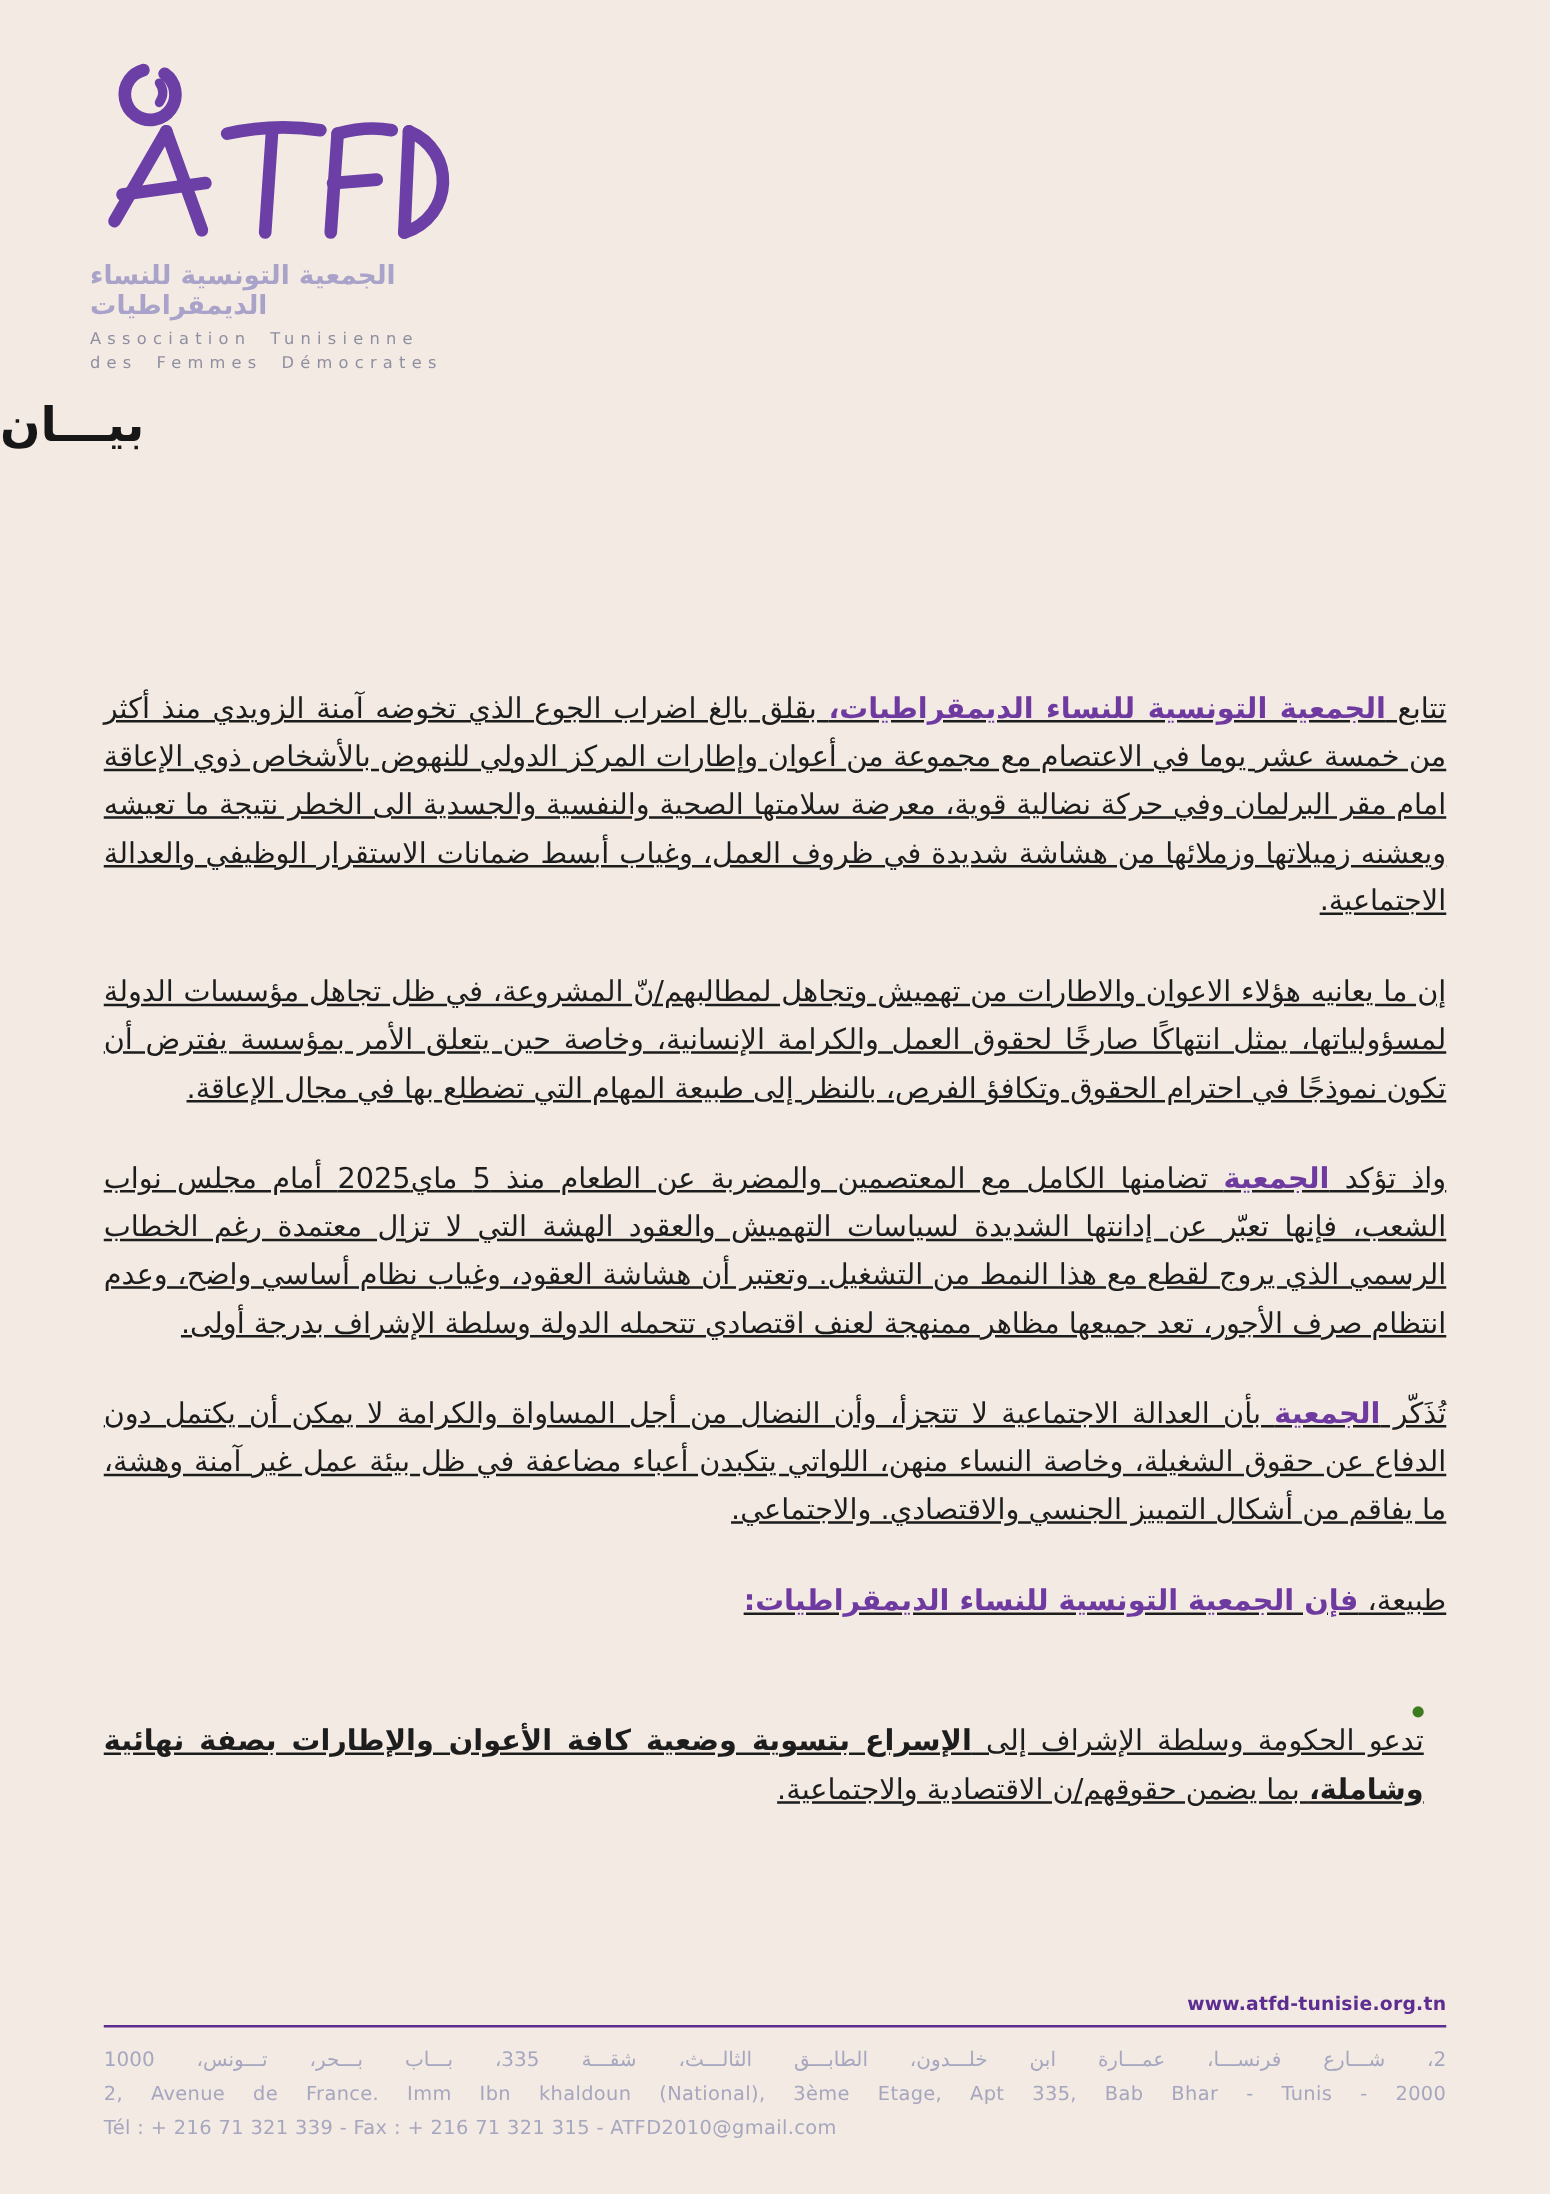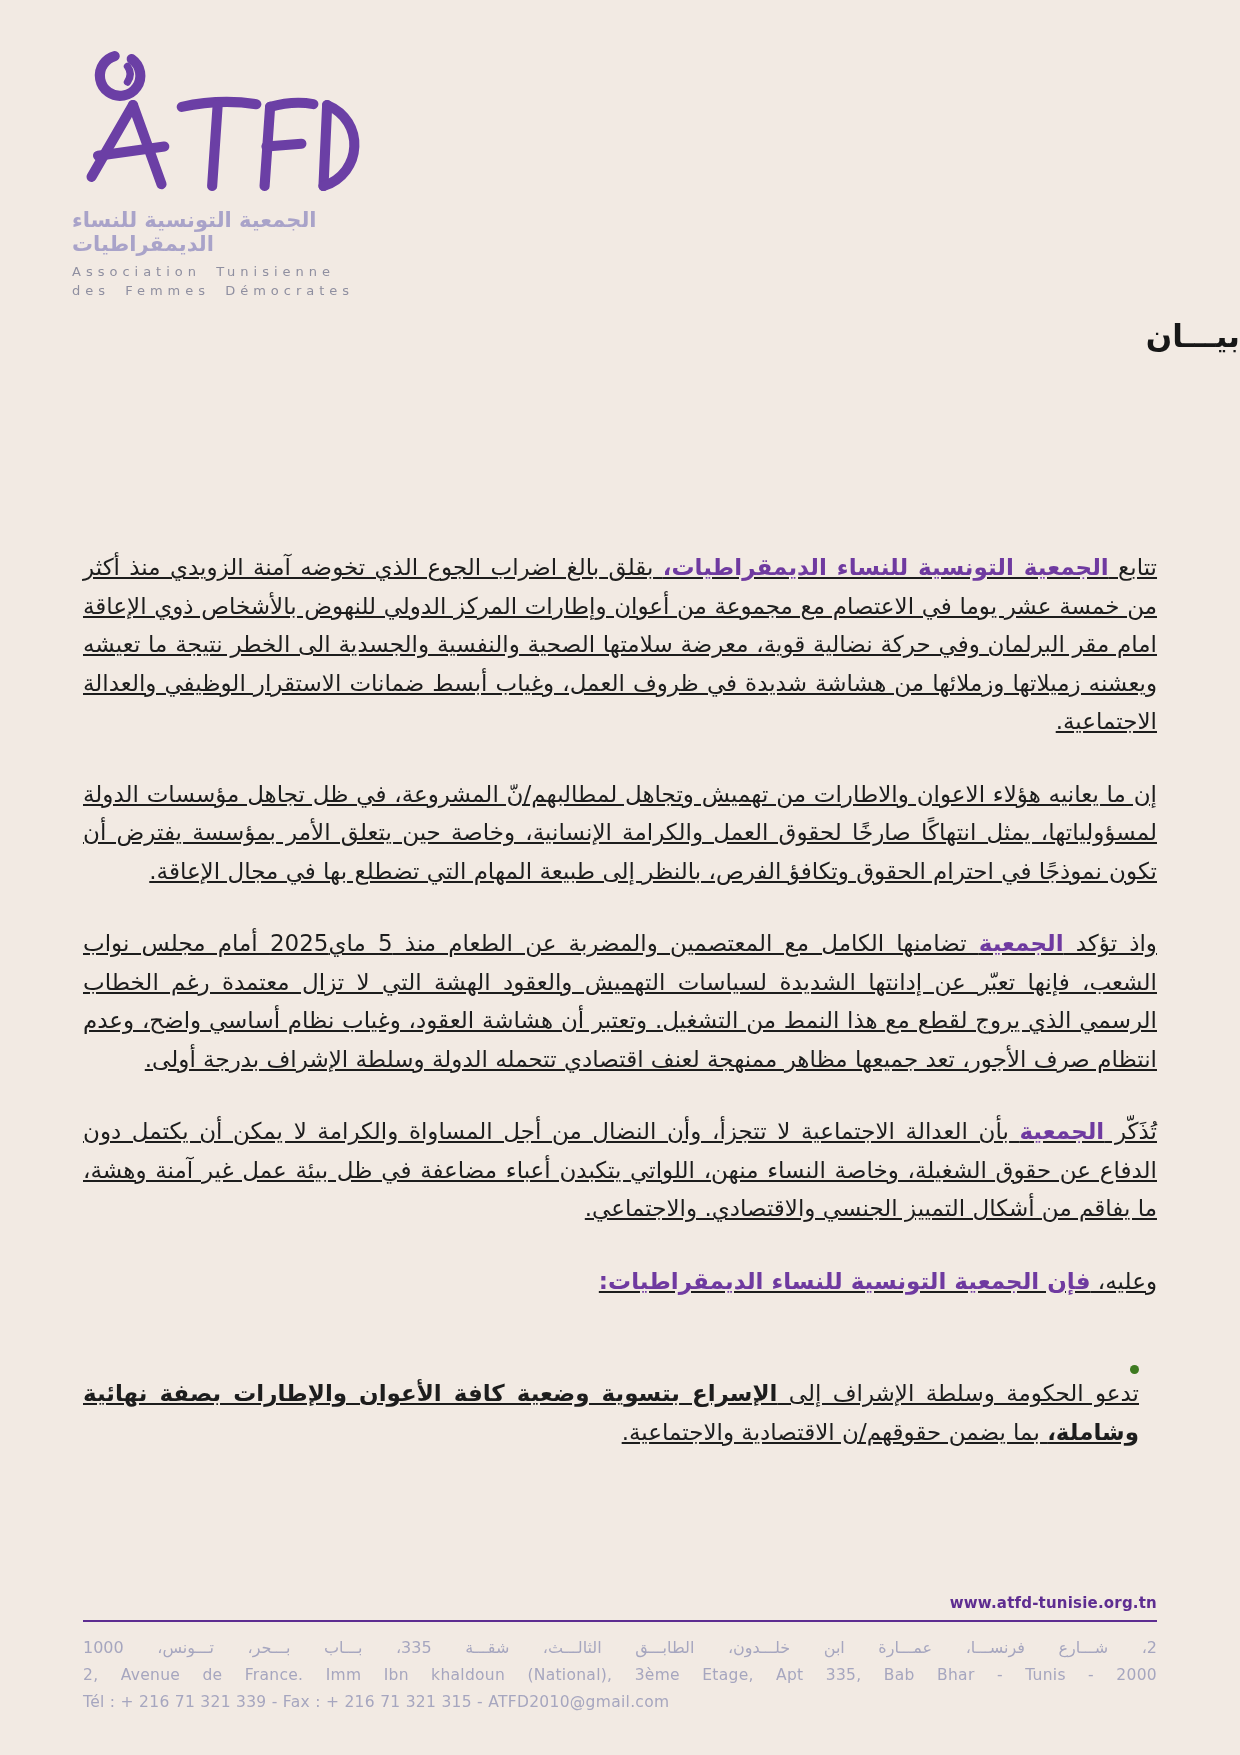--- a/index.html
+++ b/index.html
@@ -32,21 +32,21 @@
   }
   .logo-latin{
     margin-top:6px;color:var(--logo-latin);
     font-size:13px;letter-spacing:5px;word-spacing:6px;line-height:19px;
     text-transform:none;
   }
 
   
   .doc-title{
     position:absolute;top:318px;left:0;width:100%;
-    text-align:right;font-size:31px;font-weight:bold;color:#171717;
+    text-align:left;font-size:38px;font-weight:bold;color:#171717;
     direction:rtl;
   }
   .doc-subtitle{
     position:absolute;top:428px;left:60px;right:60px;
     text-align:center;font-size:25px;font-weight:bold;
     color:var(--heading-purple);direction:rtl;line-height:36px;
   }
 
   
   .doc-body{
@@ -128,21 +128,21 @@
   </div>
 
   <div class="doc-title">بيـــان</div>
 
 
   <div class="doc-body">
     <p class="body-par"><span class="seg-normal">تتابع </span><span class="seg-purple-bold">الجمعية التونسية للنساء الديمقراطيات،</span><span class="seg-normal"> بقلق بالغ اضراب الجوع الذي تخوضه آمنة الزويدي منذ أكثر من خمسة عشر يوما في الاعتصام مع مجموعة من أعوان وإطارات المركز الدولي للنهوض بالأشخاص ذوي الإعاقة امام مقر البرلمان وفي حركة نضالية قوية، معرضة سلامتها الصحية والنفسية والجسدية الى الخطر نتيجة ما تعيشه ويعشنه زميلاتها وزملائها من هشاشة شديدة في ظروف العمل، وغياب أبسط ضمانات الاستقرار الوظيفي والعدالة الاجتماعية.</span></p>
     <p class="body-par"><span class="seg-normal">إن ما يعانيه هؤلاء الاعوان والاطارات من تهميش وتجاهل لمطالبهم/نّ المشروعة، في ظل تجاهل مؤسسات الدولة لمسؤولياتها، يمثل انتهاكًا صارخًا لحقوق العمل والكرامة الإنسانية، وخاصة حين يتعلق الأمر بمؤسسة يفترض أن تكون نموذجًا في احترام الحقوق وتكافؤ الفرص، بالنظر إلى طبيعة المهام التي تضطلع بها في مجال الإعاقة.</span></p>
     <p class="body-par"><span class="seg-normal">واذ تؤكد </span><span class="seg-purple-bold">الجمعية</span><span class="seg-normal"> تضامنها الكامل مع المعتصمين والمضربة عن الطعام منذ 5 ماي2025  أمام مجلس نواب الشعب، فإنها تعبّر عن إدانتها الشديدة لسياسات التهميش والعقود الهشة التي لا تزال معتمدة رغم الخطاب الرسمي الذي يروج لقطع مع هذا النمط من التشغيل. وتعتبر أن هشاشة العقود، وغياب نظام أساسي واضح، وعدم انتظام صرف الأجور، تعد جميعها مظاهر ممنهجة لعنف اقتصادي تتحمله الدولة وسلطة الإشراف بدرجة أولى.</span></p>
     <p class="body-par"><span class="seg-normal">تُذَكّر </span><span class="seg-purple-bold">الجمعية</span><span class="seg-normal"> بأن العدالة الاجتماعية لا تتجزأ، وأن النضال من أجل المساواة والكرامة لا يمكن أن يكتمل دون الدفاع عن حقوق الشغيلة، وخاصة النساء منهن، اللواتي يتكبدن أعباء مضاعفة في ظل بيئة عمل غير آمنة وهشة، ما يفاقم من أشكال التمييز الجنسي والاقتصادي. والاجتماعي.</span></p>
-    <p class="body-par closing"><span class="seg-normal">وعليه، </span><span class="seg-purple-bold">فإن الجمعية التونسية للنساء الديمقراطيات:</span></p>
+    <p class="body-par closing"><span class="seg-normal">طبيعة، </span><span class="seg-purple-bold">فإن الجمعية التونسية للنساء الديمقراطيات:</span></p>
 
     <div class="bullet-row">
       <span class="bullet-dot"></span>
       <div class="bullet-text"><span class="seg-normal">تدعو الحكومة وسلطة الإشراف إلى </span><span class="seg-bold">الإسراع بتسوية وضعية كافة الأعوان والإطارات بصفة نهائية وشاملة،</span><span class="seg-normal"> بما يضمن حقوقهم/ن الاقتصادية والاجتماعية.</span></div>
     </div>
   </div>
 
   <div class="footer">
     <div class="footer-website">www.atfd-tunisie.org.tn</div>
     <hr class="footer-rule">

